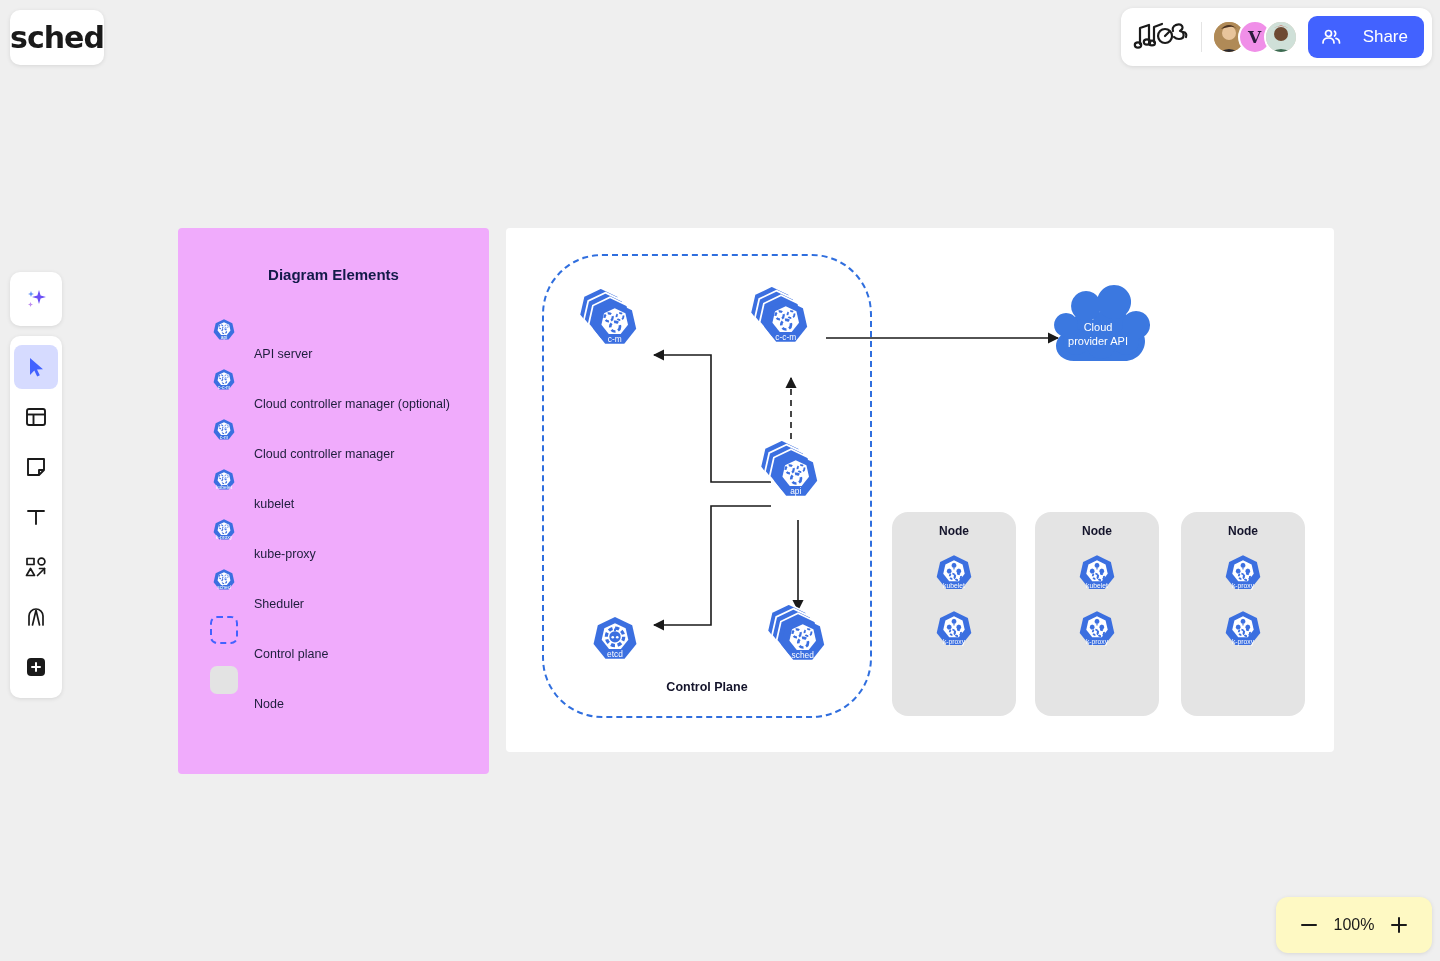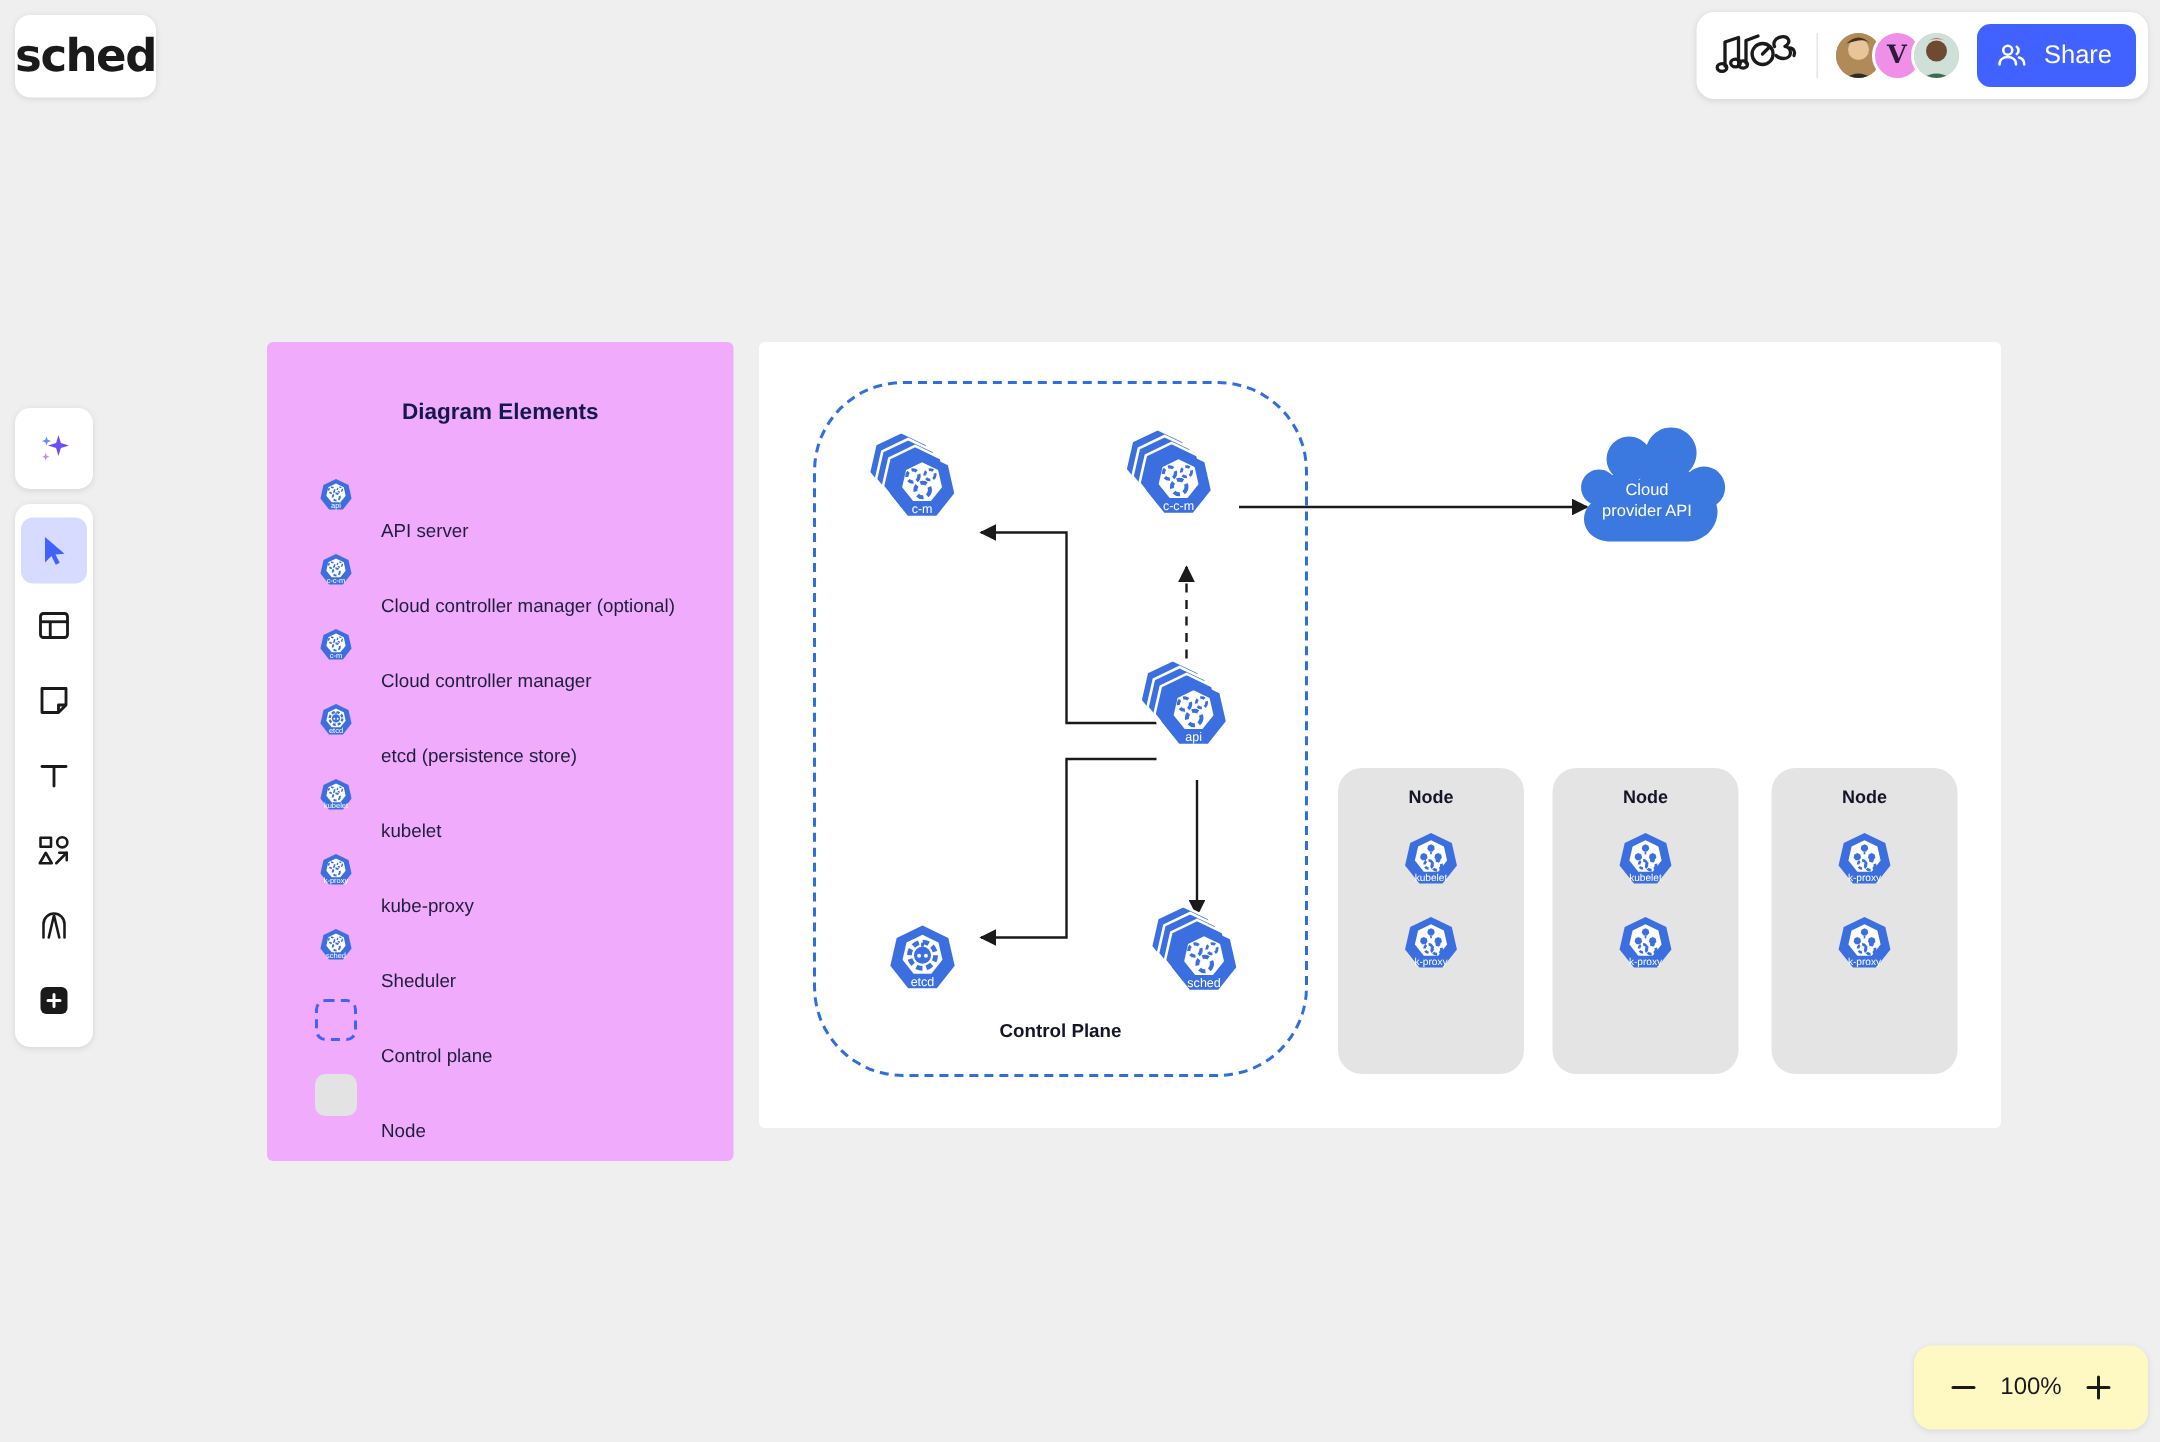--- a/index.html
+++ b/index.html
@@ -41,21 +41,21 @@
     margin-left: -8px; overflow: hidden; position: relative;
     display: flex; align-items: center; justify-content: center;
     border: 2px solid #fff;
   }
   .avatar:first-child { margin-left: 0; }
   .avatar-initial {
     font-size: 17px; font-weight: 700; color: #2b1b3d;
     font-family: "DejaVu Serif", serif;
   }
   .share-btn {
-    display: flex; align-items: center; gap: 12px;
+    display: flex; align-items: center; gap: 22px;
     background: #4262ff; color: #fff;
     border: none; border-radius: 9px;
     height: 42px; padding: 0 16px 0 13px;
     font-size: 17px; font-family: "Liberation Sans", sans-serif;
     cursor: pointer; margin-left: 10px;
   }
 
   
   .tool-card {
     position: absolute; left: 10px;
@@ -313,36 +313,20 @@
   </svg>
           </span>
           <span class="legend-label">Cloud controller manager</span>
         </div>
         <div class="legend-row">
           <span class="legend-swatch">
             <svg width="30" height="30" viewBox="0 0 30 30">
 
     <polygon points="15.00,4.35 23.33,8.36 25.38,17.37 19.62,24.60 10.38,24.60 4.62,17.37 6.67,8.36" fill="#3b6fe0"></polygon>
     <polygon points="15.00,7.35 20.16,9.83 21.44,15.42 17.86,19.90 12.14,19.90 8.56,15.42 9.84,9.83" fill="#fff"></polygon>
-    <circle cx="15" cy="13.95" r="4.21314" fill="none" stroke="#3b6fe0" stroke-width="1.55703" stroke-dasharray="2.01498 1.28226"></circle>
-          <circle cx="15" cy="13.95" r="2.7476999999999996" fill="#3b6fe0"></circle>
-          <circle cx="13.90092" cy="14.13318" r="0.64113" fill="#fff"></circle>
-          <circle cx="16.09908" cy="14.13318" r="0.64113" fill="#fff"></circle>
-          <rect x="14.54205" y="9.92004" width="0.9158999999999999" height="1.28226" fill="#3b6fe0"></rect>
-    <text x="15" y="23.732999999999997" text-anchor="middle" fill="#fff" font-family="Liberation Sans, sans-serif" font-size="5">etcd</text>
-  </svg>
-          </span>
-          <span class="legend-label">etcd (persistence store)</span>
-        </div>
-        <div class="legend-row">
-          <span class="legend-swatch">
-            <svg width="30" height="30" viewBox="0 0 30 30">
-
-    <polygon points="15.00,4.35 23.33,8.36 25.38,17.37 19.62,24.60 10.38,24.60 4.62,17.37 6.67,8.36" fill="#3b6fe0"></polygon>
-    <polygon points="15.00,7.35 20.16,9.83 21.44,15.42 17.86,19.90 12.14,19.90 8.56,15.42 9.84,9.83" fill="#fff"></polygon>
     <circle cx="12.0606" cy="11.79444" r="1.9595999999999998" fill="none" stroke="#3b6fe0" stroke-width="1.07778" stroke-dasharray="1.7636399999999999 1.07778"></circle>
               <circle cx="17.54748" cy="11.402519999999999" r="1.66566" fill="none" stroke="#3b6fe0" stroke-width="0.9161130000000001" stroke-dasharray="1.499094 0.9161130000000001"></circle>
               <circle cx="15.19596" cy="16.30152" r="2.3515199999999994" fill="none" stroke="#3b6fe0" stroke-width="1.2933359999999998" stroke-dasharray="2.1163679999999996 1.2933359999999998"></circle>
     <text x="15" y="23.732999999999997" text-anchor="middle" fill="#fff" font-family="Liberation Sans, sans-serif" font-size="5">kubelet</text>
   </svg>
           </span>
           <span class="legend-label">kubelet</span>
         </div>
         <div class="legend-row">
           <span class="legend-swatch">

